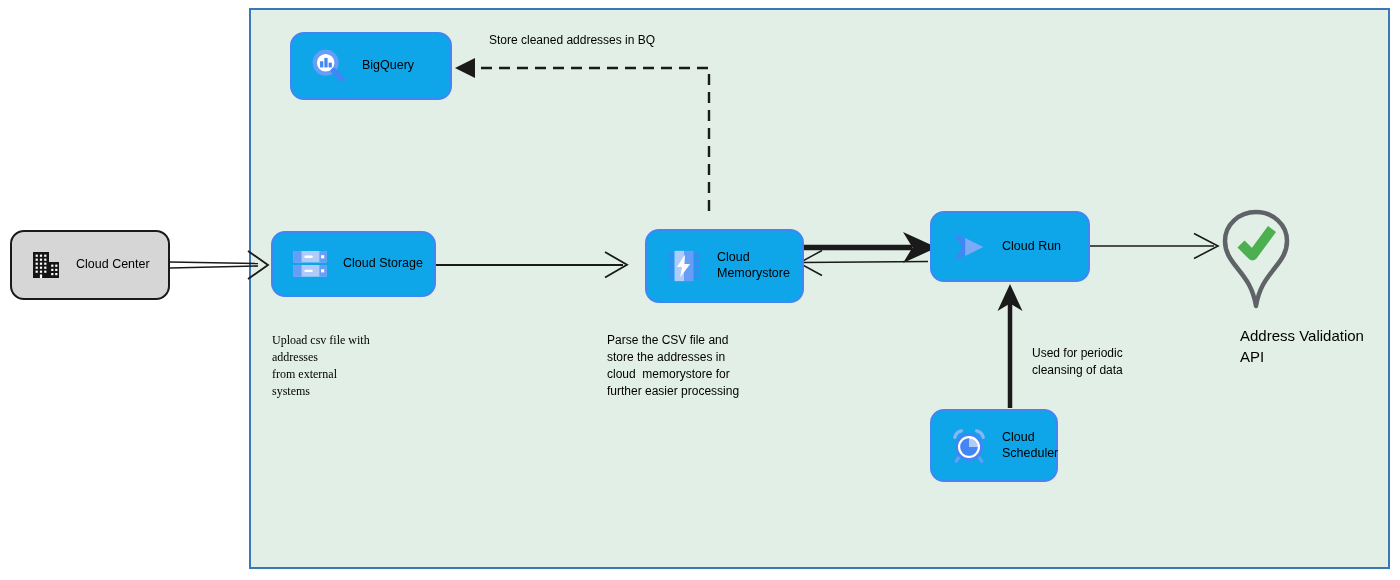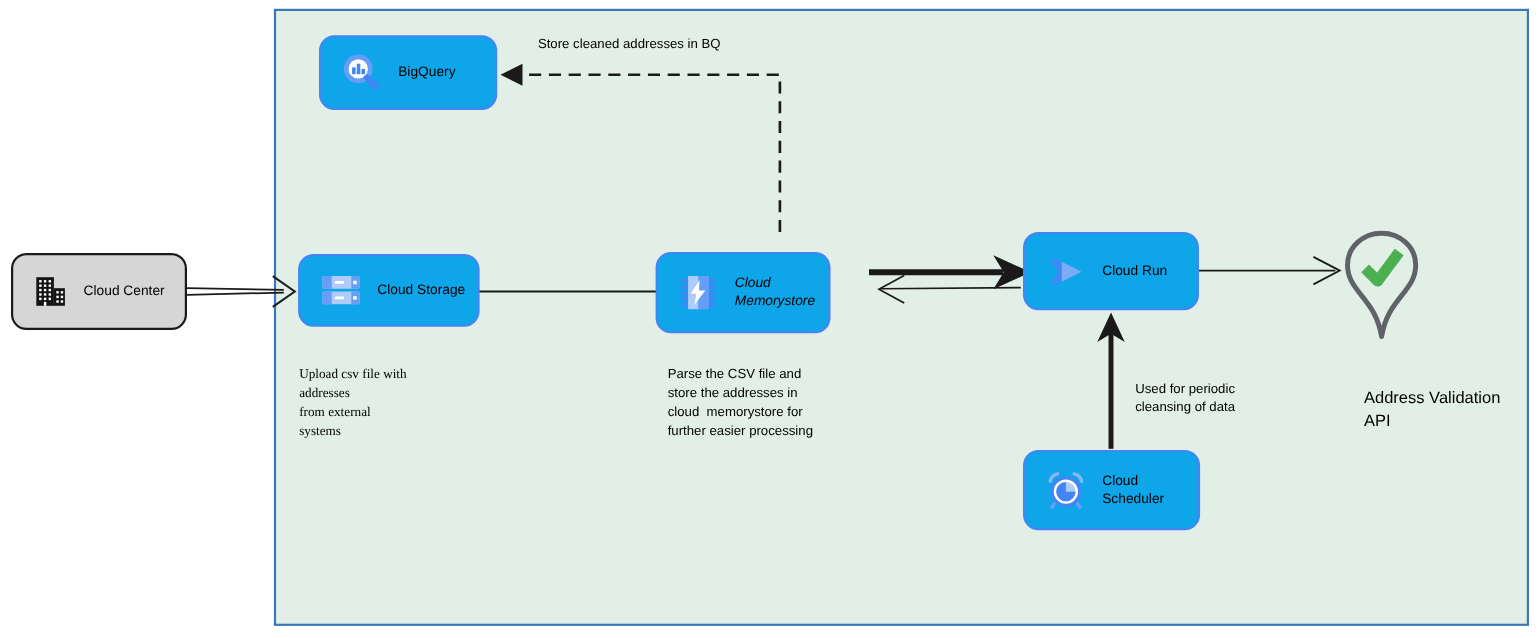--- a/index.html
+++ b/index.html
@@ -6,21 +6,21 @@
   #canvas{position:relative;width:1400px;height:580px;background:#ffffff;overflow:hidden;}
   #boundary{position:absolute;left:249px;top:8px;width:1141px;height:561px;
     background:#e2efe7;border:2px solid #3b78b8;box-sizing:border-box;}
   .node{position:absolute;box-sizing:border-box;border-radius:14px;display:flex;align-items:center;
     padding:0 10px 0 18px;gap:14px;background:#0ea5e9;border:2px solid #4285f4;}
   .node.gray{background:#d6d6d6;border:2px solid #1a1a1a;}
   .node .icon{flex:0 0 auto;display:flex;align-items:center;justify-content:center;}
   .node .label{font-size:12.5px;color:#000;line-height:1.25;}
   .ann{position:absolute;color:#000;white-space:pre-wrap;line-height:1.42;}
   .ann.big{font-size:12px;}
-  .ann.mid{font-size:15px;margin-top:26px;}
+  .ann.mid{font-size:15px;}
   #connector-layer{position:absolute;left:0;top:0;width:1400px;height:580px;pointer-events:none;}
   #pin{position:absolute;left:1222px;top:209px;}
 </style>
 </head>
 <body>
 
 <div id="canvas">
 
   <div id="boundary"></div>
 
@@ -120,21 +120,21 @@
           <path d="M2 18.5 A1.5 1.5 0 0 1 3.5 17 L11 17 L11 29.5 L3.5 29.5 A1.5 1.5 0 0 1 2 28 Z" fill="#669df6"></path>
           <path d="M30 17 L36.5 17 A1.5 1.5 0 0 1 38 18.5 L38 28 A1.5 1.5 0 0 1 36.5 29.5 L30 29.5 Z" fill="#669df6"></path>
           <rect x="14" y="22" width="9" height="2.6" rx="1.3" fill="#ffffff"></rect>
           <rect x="31.8" y="21.6" width="3.4" height="3.4" fill="#ffffff"></rect>
         </g>
       </svg>
     </span>
     <span class="label">Cloud Storage</span>
   </div>
 
-  <div class="node" style="left:596px;top:229px;width:159px;height:74px;font-style:italic;">
+  <div class="node" style="left:645px;top:229px;width:159px;height:74px;">
     <span class="icon">
       <svg width="38" height="36" viewBox="0 0 40 38">
         <g fill="#4285f4">
           <rect x="4" y="6" width="5" height="3.6"></rect>
             <rect x="4" y="11.6" width="5" height="3.6"></rect>
           <rect x="4" y="17.2" width="5" height="3.6"></rect>
             <rect x="4" y="22.8" width="5" height="3.6"></rect>
             <rect x="4" y="28.4" width="5" height="3.6"></rect>
           <rect x="31" y="6" width="5" height="3.6"></rect>
             <rect x="31" y="11.6" width="5" height="3.6"></rect>
@@ -153,21 +153,21 @@
   <div class="node" style="left:930px;top:211px;width:160px;height:71px;">
     <span class="icon">
       <svg width="38" height="30" viewBox="0 0 40 30">
         <path d="M5 3 L12 3 L20 15 L12 27 L5 27 L13 15 Z" fill="#4285f4"></path>
         <path d="M16 5.5 L35 15 L16 24.5 Z" fill="#7baaf7"></path>
       </svg>
     </span>
     <span class="label">Cloud Run</span>
   </div>
 
-  <div class="node" style="left:930px;top:409px;width:161px;height:73px;">
+  <div class="node" style="left:930px;top:409px;width:128px;height:73px;">
     <span class="icon">
       <svg width="38" height="38" viewBox="0 0 40 40">
         <path d="M5 11 A9 9 0 0 1 12 4" stroke="#8ab4f8" stroke-width="3.4" fill="none" stroke-linecap="round"></path>
         <path d="M35 11 A9 9 0 0 0 28 4" stroke="#8ab4f8" stroke-width="3.4" fill="none" stroke-linecap="round"></path>
         <line x1="10" y1="31" x2="6.5" y2="36" stroke="#669df6" stroke-width="3.4" stroke-linecap="round"></line>
         <line x1="30" y1="31" x2="33.5" y2="36" stroke="#669df6" stroke-width="3.4" stroke-linecap="round"></line>
         <circle cx="20" cy="21" r="13.2" fill="#ffffff" stroke="#4285f4" stroke-width="3.2"></circle>
         <circle cx="20" cy="21" r="9.2" fill="#aecbfa"></circle>
         <path d="M20 21 L20 11.8 A9.2 9.2 0 1 0 29.2 21 Z" fill="#4285f4"></path>
       </svg>

